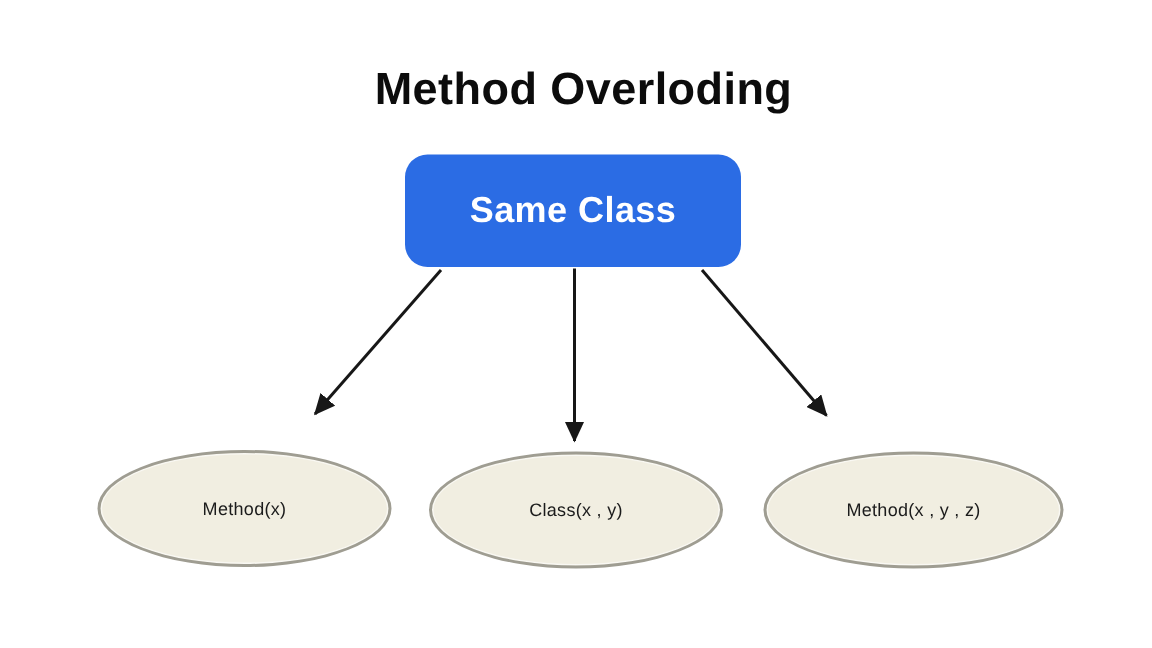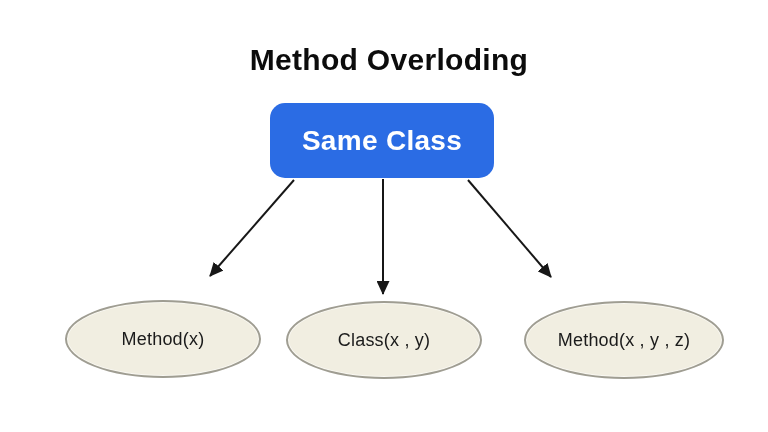--- a/index.html
+++ b/index.html
@@ -33,21 +33,21 @@
     width: 224px;
     height: 75px;
     background: var(--root-bg, #2b6ce4);
     border-radius: 15px;
     display: flex;
     align-items: center;
     justify-content: center;
   }
   .root-node .root-label {
     color: var(--root-text, #ffffff);
-    font-size: 28px;
+    font-size: 24px;
     font-weight: 700;
     letter-spacing: 0.3px;
   }
   .arrows-layer {
     position: absolute;
     left: 0;
     top: 0;
     width: 768px;
     height: 432px;
     pointer-events: none;
@@ -64,27 +64,27 @@
     border-radius: 50%;
     background: var(--ellipse-fill, #f1eee1);
     border: 2px solid var(--ellipse-border, #9f9d92);
     box-shadow: inset 0 0 0 1px rgba(255,255,255,0.6);
     display: flex;
     align-items: center;
     justify-content: center;
   }
   .leaf-node .leaf-label {
     color: var(--ellipse-text, #1b1b1b);
-    font-size: 18px;
+    font-size: 12px;
     font-weight: 500;
     letter-spacing: 0.2px;
   }
   #leaf-1 { left: 65px;  top: 300px; width: 192px; height: 74px; }
   #leaf-2 { left: 286px; top: 301px; width: 192px; height: 74px; }
-  #leaf-3 { left: 524px; top: 301px; width: 196px; height: 74px; }
+  #leaf-3 { left: 509px; top: 301px; width: 196px; height: 74px; }
 </style>
 </head>
 <body>
 
 <div>
 
   <div class="diagram-title">Method Overloding</div>
 
   <div class="root-node">
     <span class="root-label">Same Class</span>

